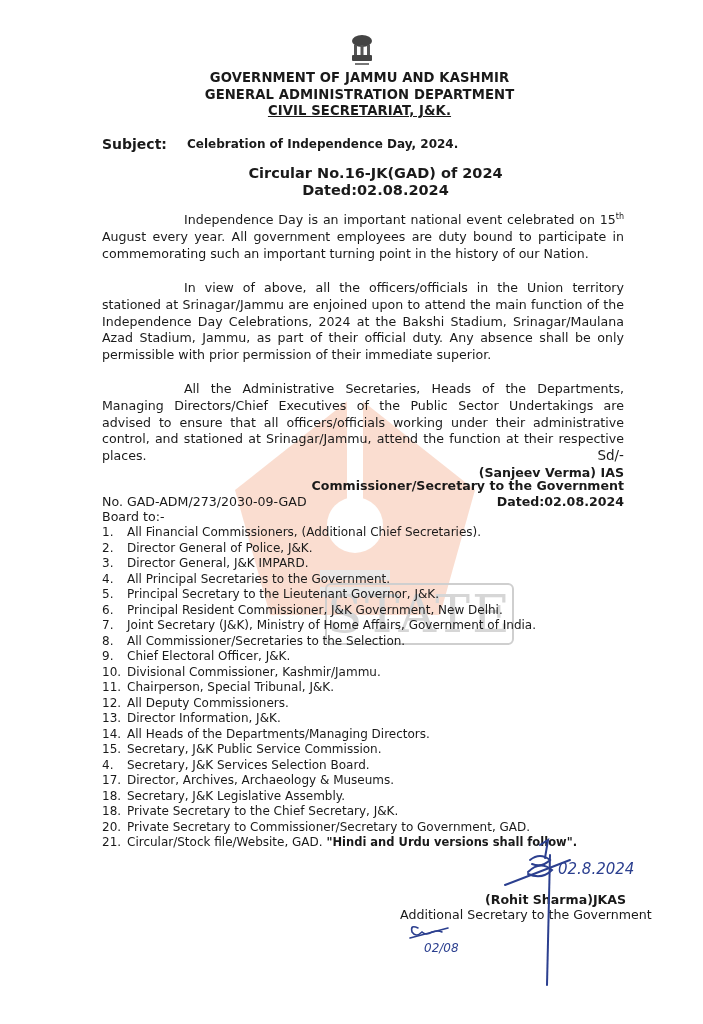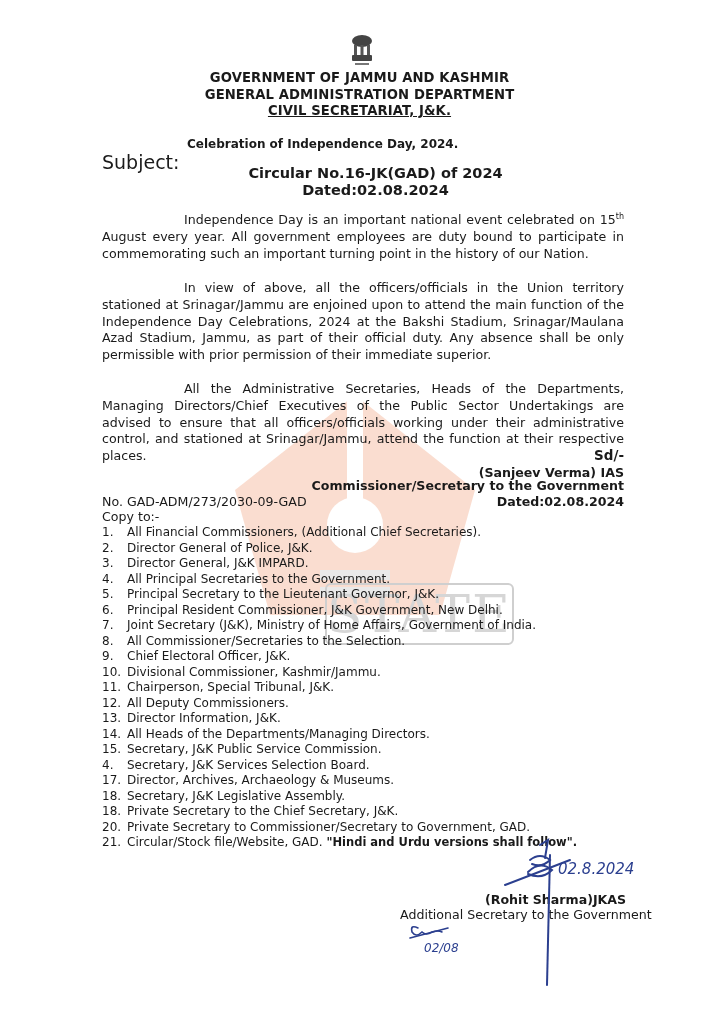--- a/index.html
+++ b/index.html
@@ -19,36 +19,36 @@
     }
 
     .emblem { position: absolute; left: 349px; top: 33px; width: 26px; height: 36px; }
 
     .hdr { position: absolute; left: 0; width: 703px; text-align: center;
       font-weight: bold; font-size: 13.2px; letter-spacing: 0.1px; }
     .hdr1 { top: 70px; left: 8px; }
     .hdr2 { top: 87px; left: 8px; }
     .hdr3 { top: 103px; left: 8px; text-decoration: underline; }
 
-    .subject-label { position: absolute; left: 102px; top: 136px; font-weight: normal; font-size: 19px; margin-top: 15px; }
+    .subject-label { position: absolute; left: 102px; top: 136px; font-weight: bold; font-size: 14px; }
     .subject-text { position: absolute; left: 187px; top: 137px; font-weight: bold; font-size: 12px; }
 
     .circ { position: absolute; width: 703px; left: 0; text-align: center; font-weight: bold; font-size: 14.5px; }
     .circ1 { top: 165px; left: 24px; }
     .circ2 { top: 182px; left: 24px; }
 
     .para { position: absolute; left: 102px; width: 522px; font-size: 12.6px; line-height: 16.8px; text-align: justify; }
     .para .indent { display: inline-block; width: 82px; }
     .p1 { top: 212px; }
     .p2 { top: 280px; }
     .p3 { top: 381px; }
     sup { font-size: 8px; line-height: 0; }
 
     .right { position: absolute; right: 79px; text-align: right; font-size: 12.6px; font-weight: bold; }
-    .sd { top: 447px; font-weight: bold; font-size: 13.5px; }
+    .sd { top: 447px; font-weight: normal; font-size: 13.5px; }
     .sig1name { top: 465px; font-weight: bold; font-size: 12.6px; }
     .sig1title { top: 478px; }
     .sig1date { top: 494px; }
 
     .refno { position: absolute; left: 102px; top: 494px; font-size: 12.6px; }
     .copyto { position: absolute; left: 102px; top: 509px; font-size: 12.6px; }
 
     .cclist { position: absolute; left: 102px; top: 525px; margin: 0; padding: 0; list-style: none; font-size: 12px; line-height: 15.5px; }
     .cclist li { white-space: nowrap; }
     .cclist .num { display: inline-block; width: 25px; }
@@ -95,21 +95,21 @@
   <div class="para p1"><span class="indent"></span><span>Independence Day is an important national event celebrated on 15</span><sup>th</sup><span> August every year. All government employees are duty bound to participate in commemorating such an important turning point in the history of our Nation.</span></div>
   <div class="para p2"><span class="indent"></span><span>In view of above, all the officers/officials in the Union territory stationed at Srinagar/Jammu are enjoined upon to attend the main function of the Independence Day Celebrations, 2024 at the Bakshi Stadium, Srinagar/Maulana Azad Stadium, Jammu, as part of their official duty. Any absence shall be only permissible with prior permission of their immediate superior.</span></div>
   <div class="para p3"><span class="indent"></span><span>All the Administrative Secretaries, Heads of the Departments, Managing Directors/Chief Executives of the Public Sector Undertakings are advised to ensure that all officers/officials working under their administrative control, and stationed at Srinagar/Jammu, attend the function at their respective places.</span></div>
 
   <div class="right sd">Sd/-</div>
   <div class="right sig1name">(Sanjeev Verma) IAS</div>
   <div class="right sig1title">Commissioner/Secretary to the Government</div>
   <div class="right sig1date">Dated:02.08.2024</div>
 
   <div class="refno">No.  GAD-ADM/273/2030-09-GAD</div>
-  <div class="copyto">Copy to:-</div>
+  <div class="copyto">Board to:-</div>
 
   <ul class="cclist">
     <li><span class="num">1.</span><span>All Financial Commissioners, (Additional Chief Secretaries).</span></li>
     <li><span class="num">2.</span><span>Director General of Police, J&amp;K.</span></li>
     <li><span class="num">3.</span><span>Director General, J&amp;K IMPARD.</span></li>
     <li><span class="num">4.</span><span>All Principal Secretaries to the Government.</span></li>
     <li><span class="num">5.</span><span>Principal Secretary to the Lieutenant Governor, J&amp;K.</span></li>
     <li><span class="num">6.</span><span>Principal Resident Commissioner, J&amp;K Government, New Delhi.</span></li>
     <li><span class="num">7.</span><span>Joint Secretary (J&amp;K), Ministry of Home Affairs, Government of India.</span></li>
     <li><span class="num">8.</span><span>All Commissioner/Secretaries to the Selection.</span></li>

